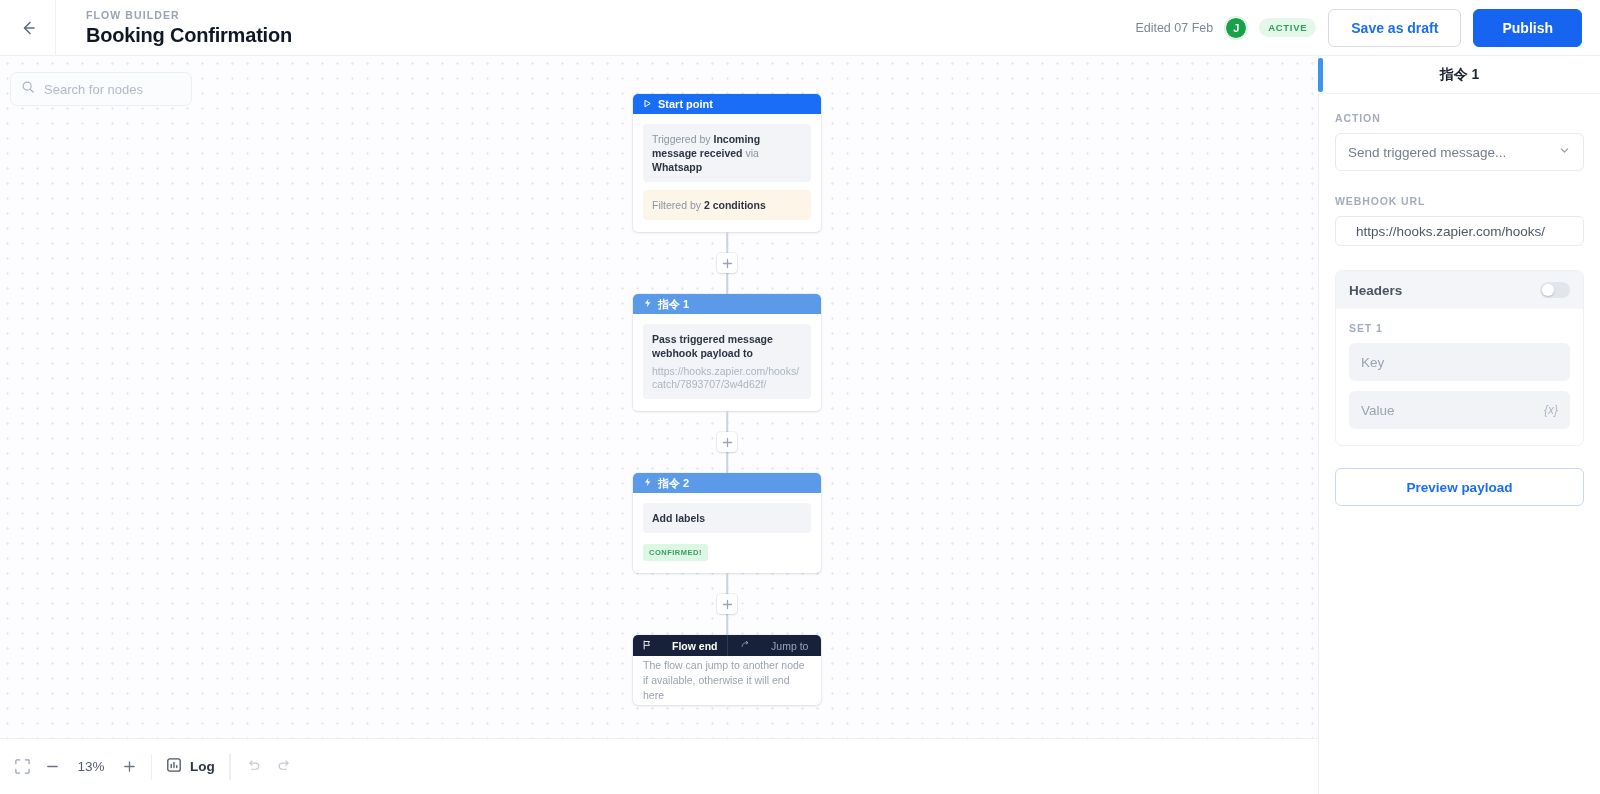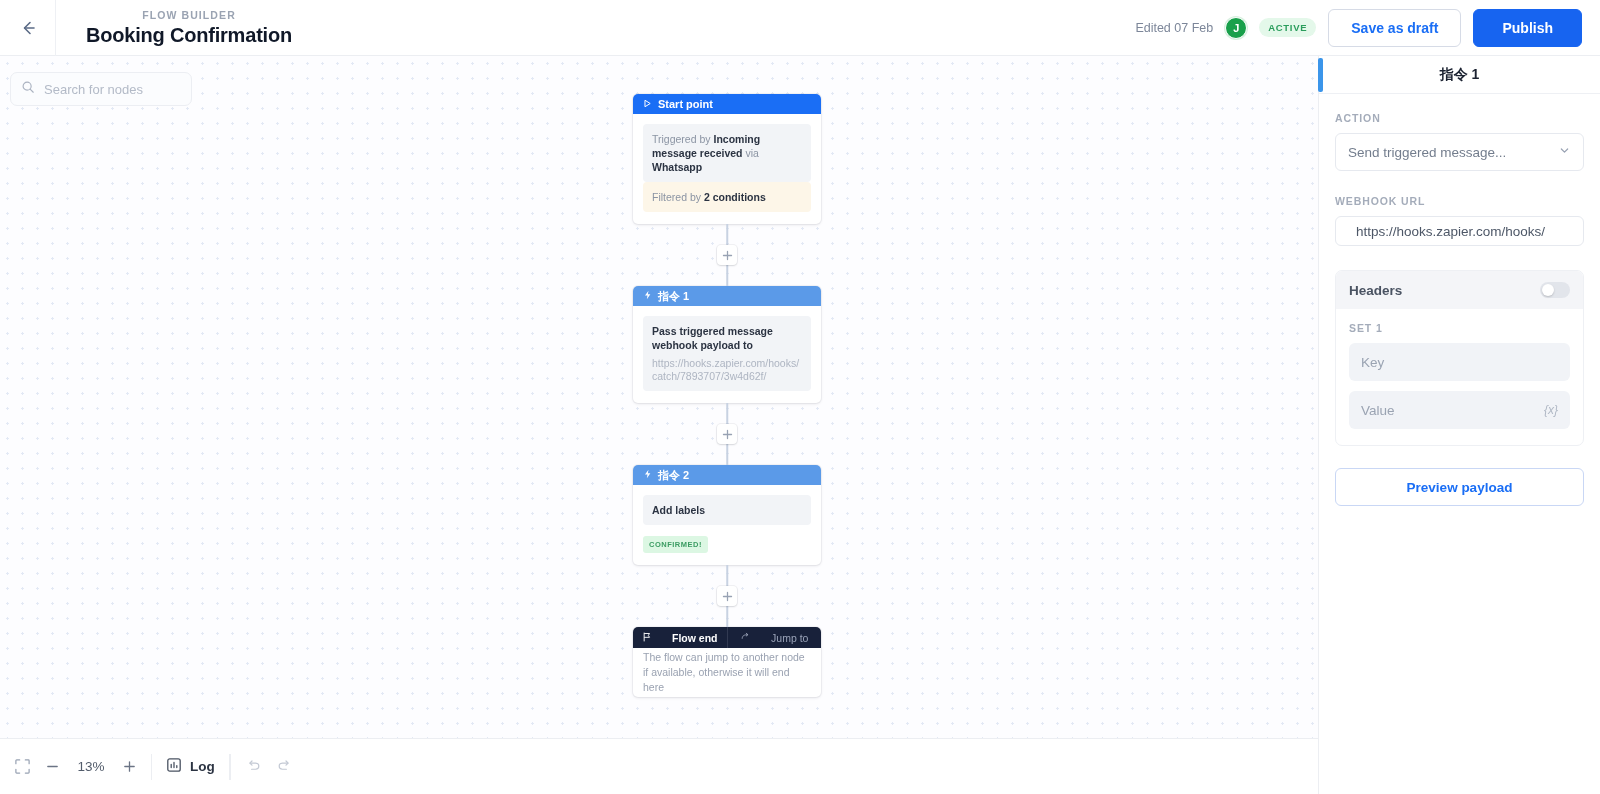--- a/index.html
+++ b/index.html
@@ -9,21 +9,21 @@
     font-family: "Liberation Sans", sans-serif;
     background: #ffffff;
     color: #1f2733;
   }
   #app { position: relative; width: 1600px; height: 794px; }
 
   
   .topbar {
     position: absolute; top: 0; left: 0; width: 1600px; height: 56px;
     background: #fff; border-bottom: 1px solid #eceef2;
-    display: flex; align-items: center; z-index: 40; text-align: center;
+    display: flex; align-items: center; z-index: 40;
   }
   .back-btn {
     width: 56px; height: 56px; display: flex; align-items: center; justify-content: center;
     border-right: 1px solid #eef0f4; cursor: pointer;
   }
   .back-btn svg { display: block; }
   .title-block { padding-left: 30px; display: flex; flex-direction: column; justify-content: center; }
   .eyebrow {
     font-size: 10.5px; letter-spacing: 1.1px; font-weight: 700;
     color: #9aa3b2; text-transform: uppercase; line-height: 14px;
@@ -86,21 +86,21 @@
     padding: 0 10px; color: #fff; font-size: 11px; font-weight: 700;
   }
   .head-start { background: #1a6ef5; }
   .head-instr { background: #5b9ae8; }
   .node-body { padding: 10px 10px 12px 10px; }
   .chip {
     background: #f2f4f7; border-radius: 4px; padding: 8px 9px;
     font-size: 10.5px; line-height: 14px; color: #8b94a3;
   }
   .chip b { color: #2b3342; font-weight: 700; }
-  .chip-amber { background: #fdf6e8; }
+  .chip-amber { background: #fdf6e8; margin-top: 8px; }
   .chip-url { color: #aeb5c2; display: block; margin-top: 5px; word-break: break-all; line-height: 13px; }
   .label-badge {
     display: inline-block; margin-top: 11px; background: #dcf7e3; color: #3b9c62;
     font-size: 7.5px; font-weight: 700; letter-spacing: .5px;
     padding: 4px 6px; border-radius: 3px;
   }
   .connector { position: relative; height: 62px; width: 188px; }
   .connector .line {
     position: absolute; left: 50%; top: 0; width: 1.5px; height: 62px;
     background: #c8d2e2; transform: translateX(-50%);

